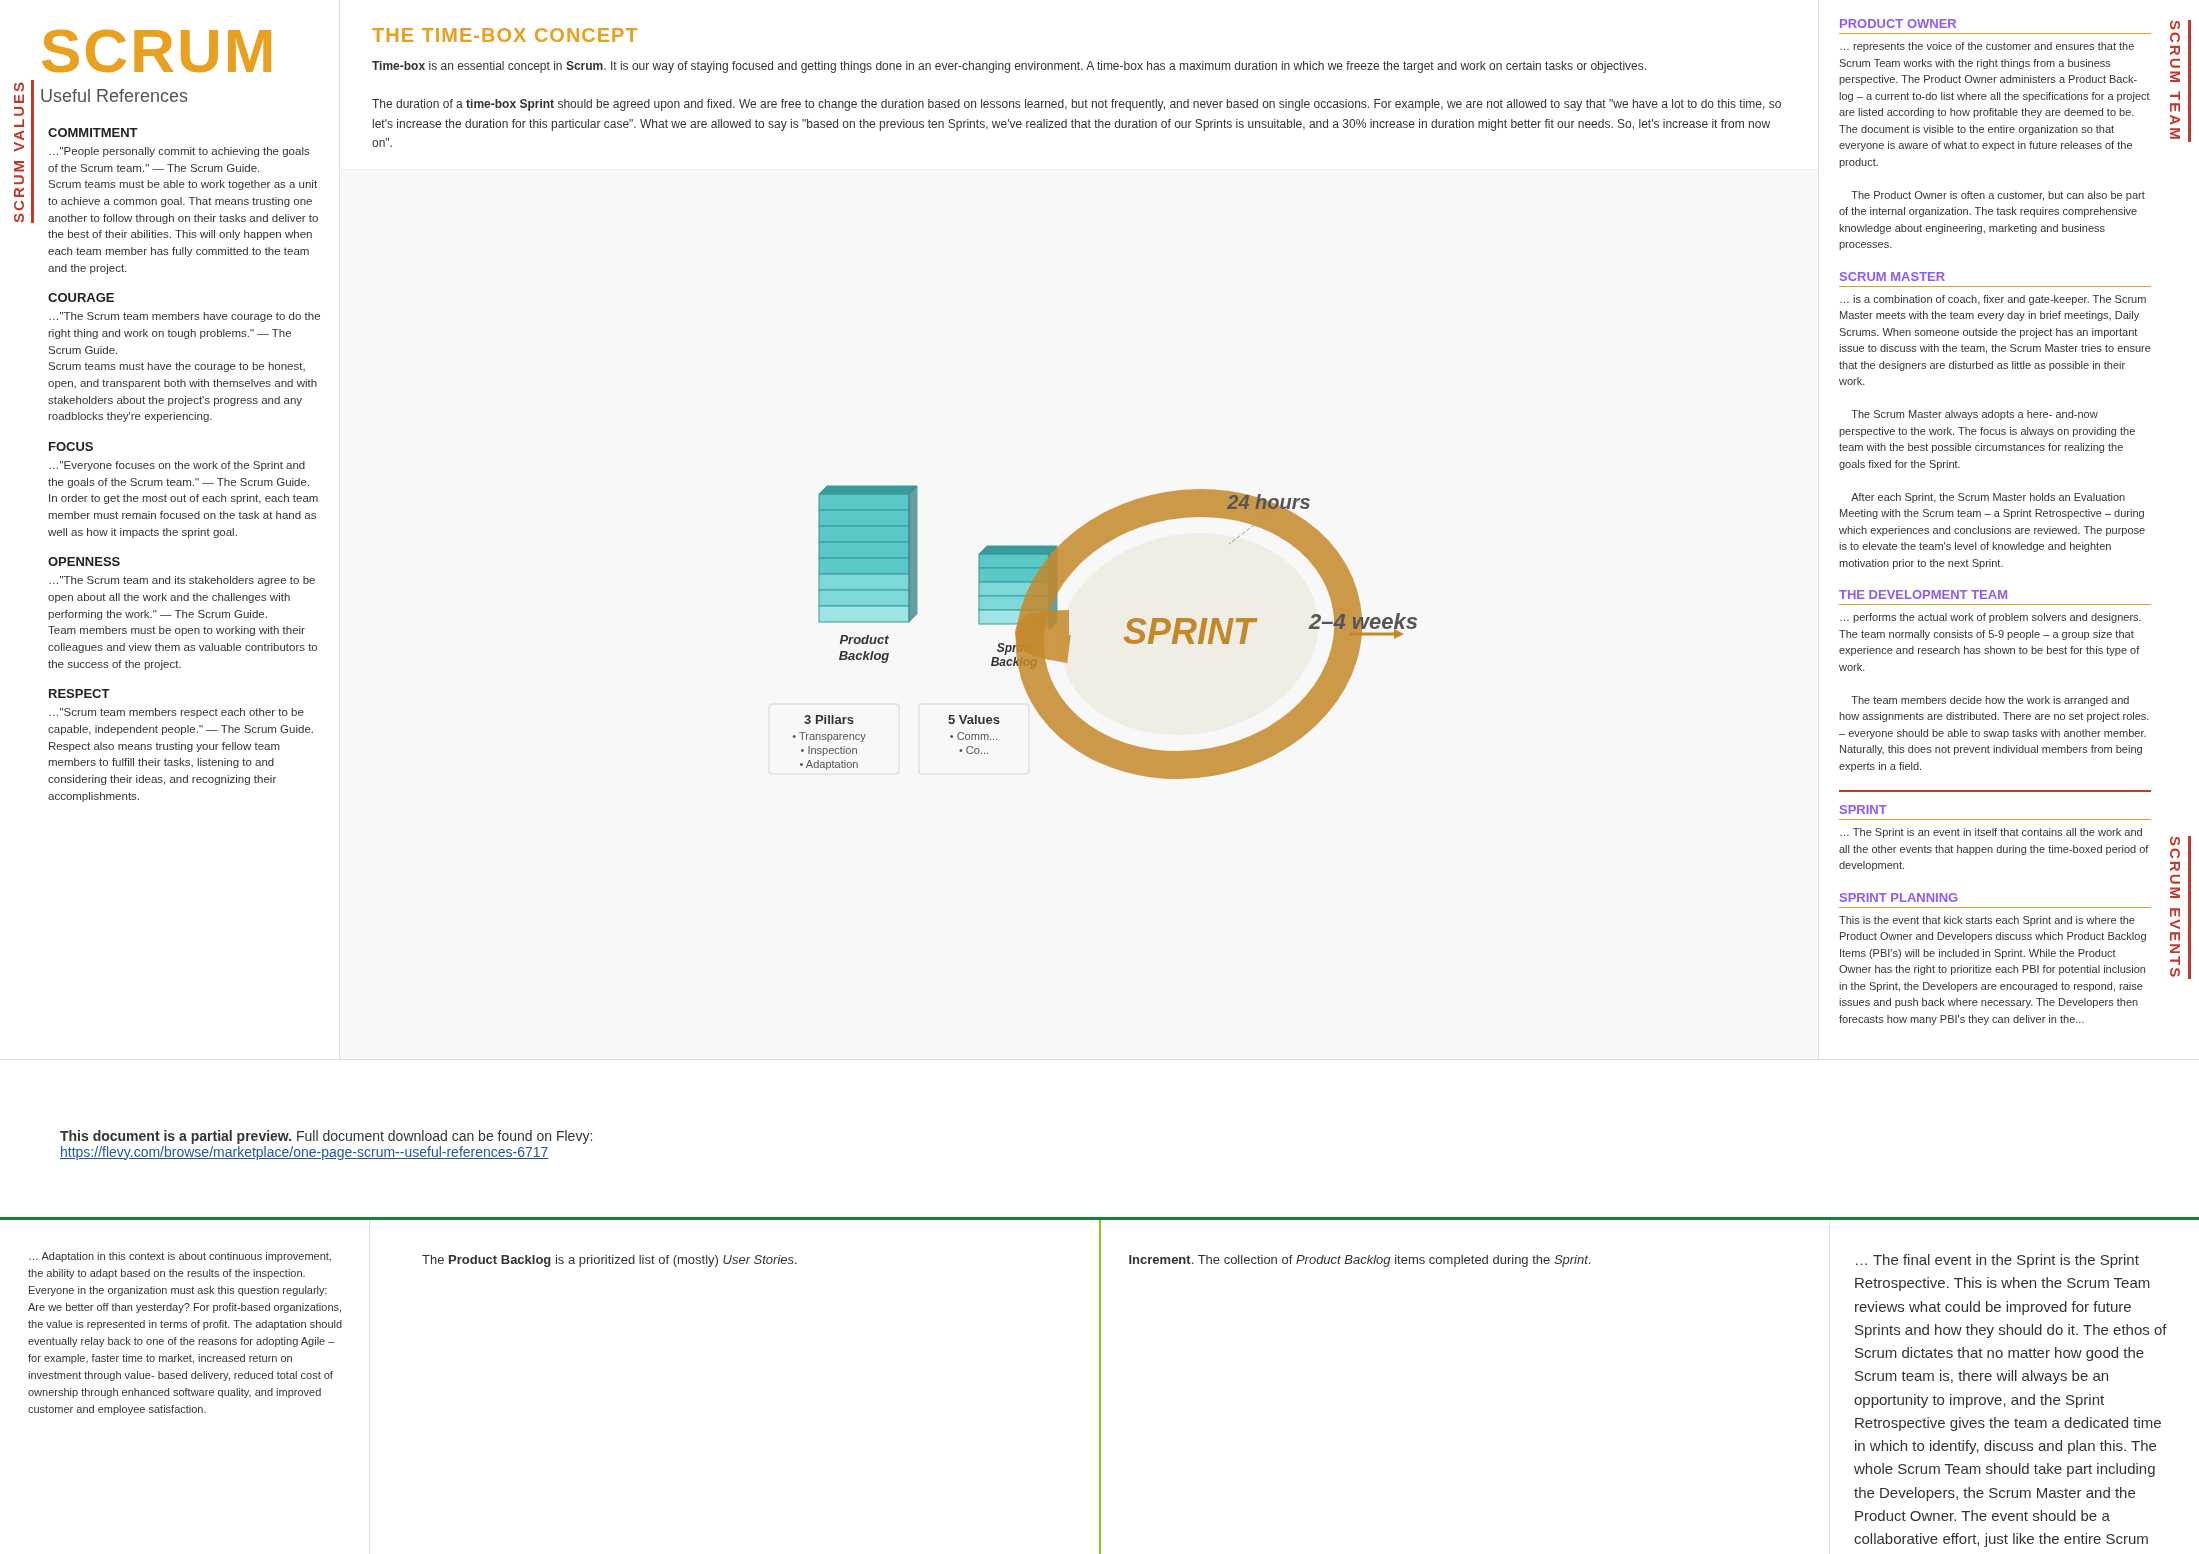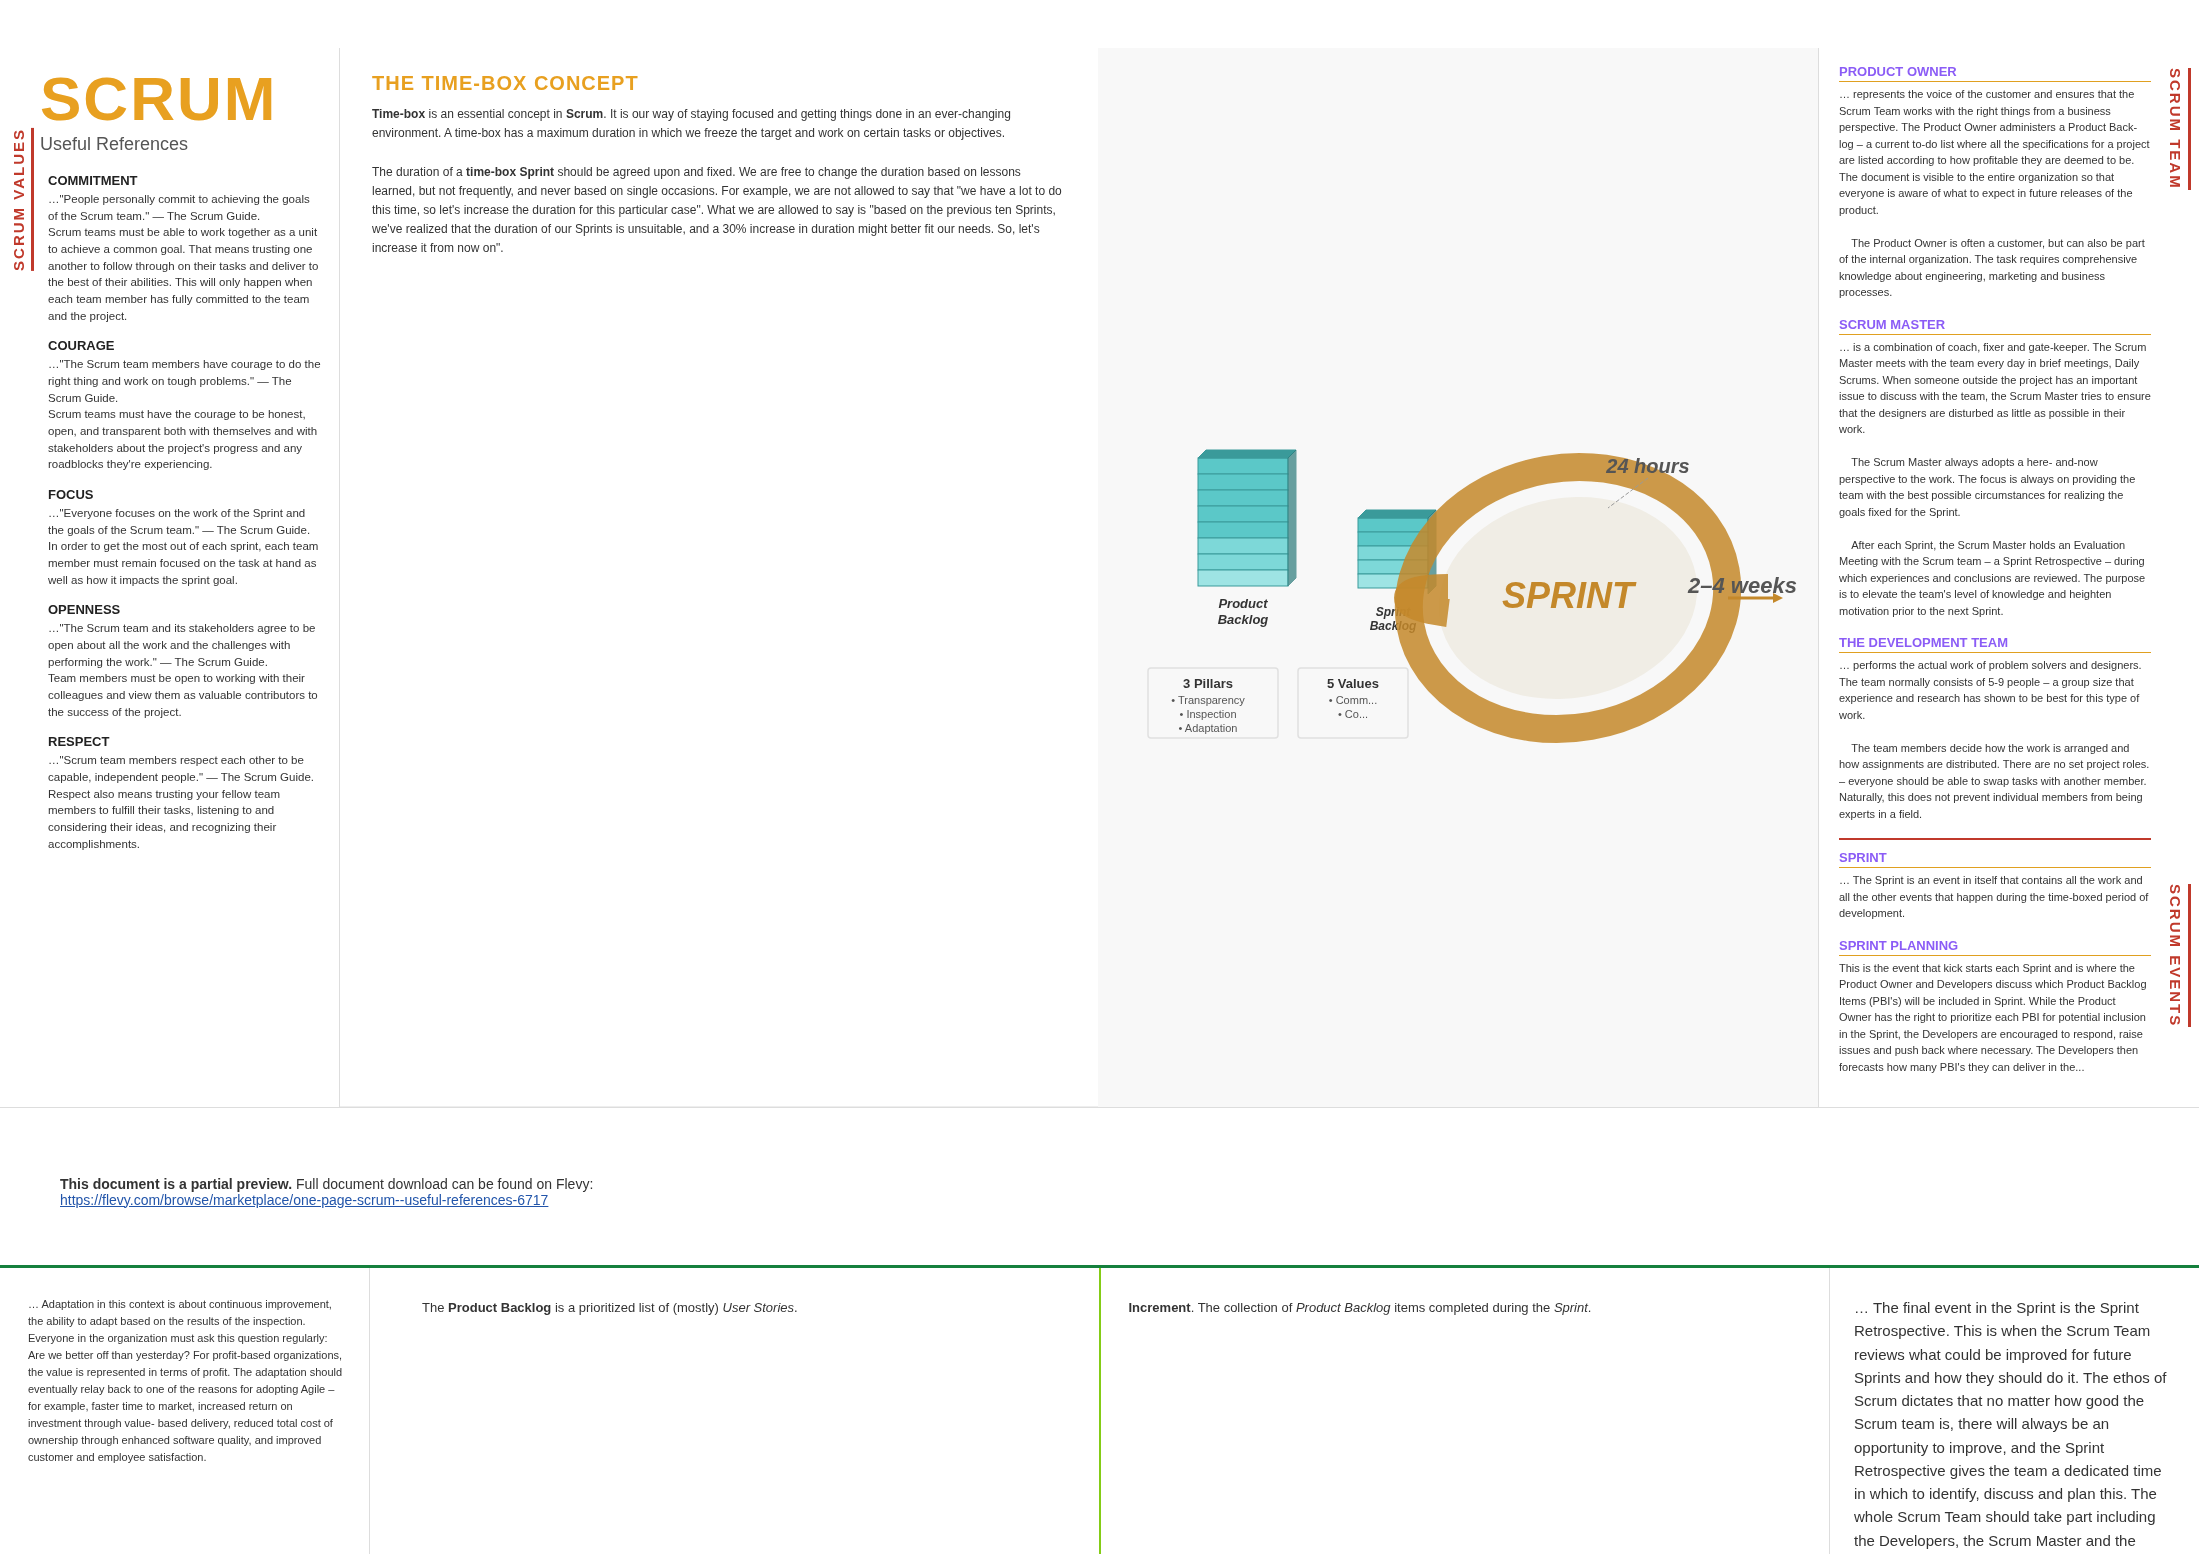--- a/index.html
+++ b/index.html
@@ -12,21 +12,20 @@
       color: #222;
       overflow-x: hidden;
     }
 
     
     .top-section {
       display: flex;
       width: 100%;
       min-height: 620px;
       border-bottom: 1px solid #ddd;
-      margin-top: 48px;
     }
 
     
     .left-panel {
       width: 340px;
       min-width: 340px;
       background: #fff;
       border-right: 1px solid #ddd;
       padding: 20px 18px 20px 40px;
       position: relative;
@@ -72,20 +71,21 @@
       line-height: 1.45;
       color: #333;
     }
 
     
     .center-panel {
       flex: 1;
       background: #fff;
       border-right: 1px solid #ddd;
       display: flex;
+      flex-direction: column;
     }
     .timebox-section {
       padding: 24px 32px 16px 32px;
       border-bottom: 1px solid #eee;
     }
     .timebox-title {
       font-size: 20px;
       font-weight: bold;
       color: #e8a020;
       text-transform: uppercase;

